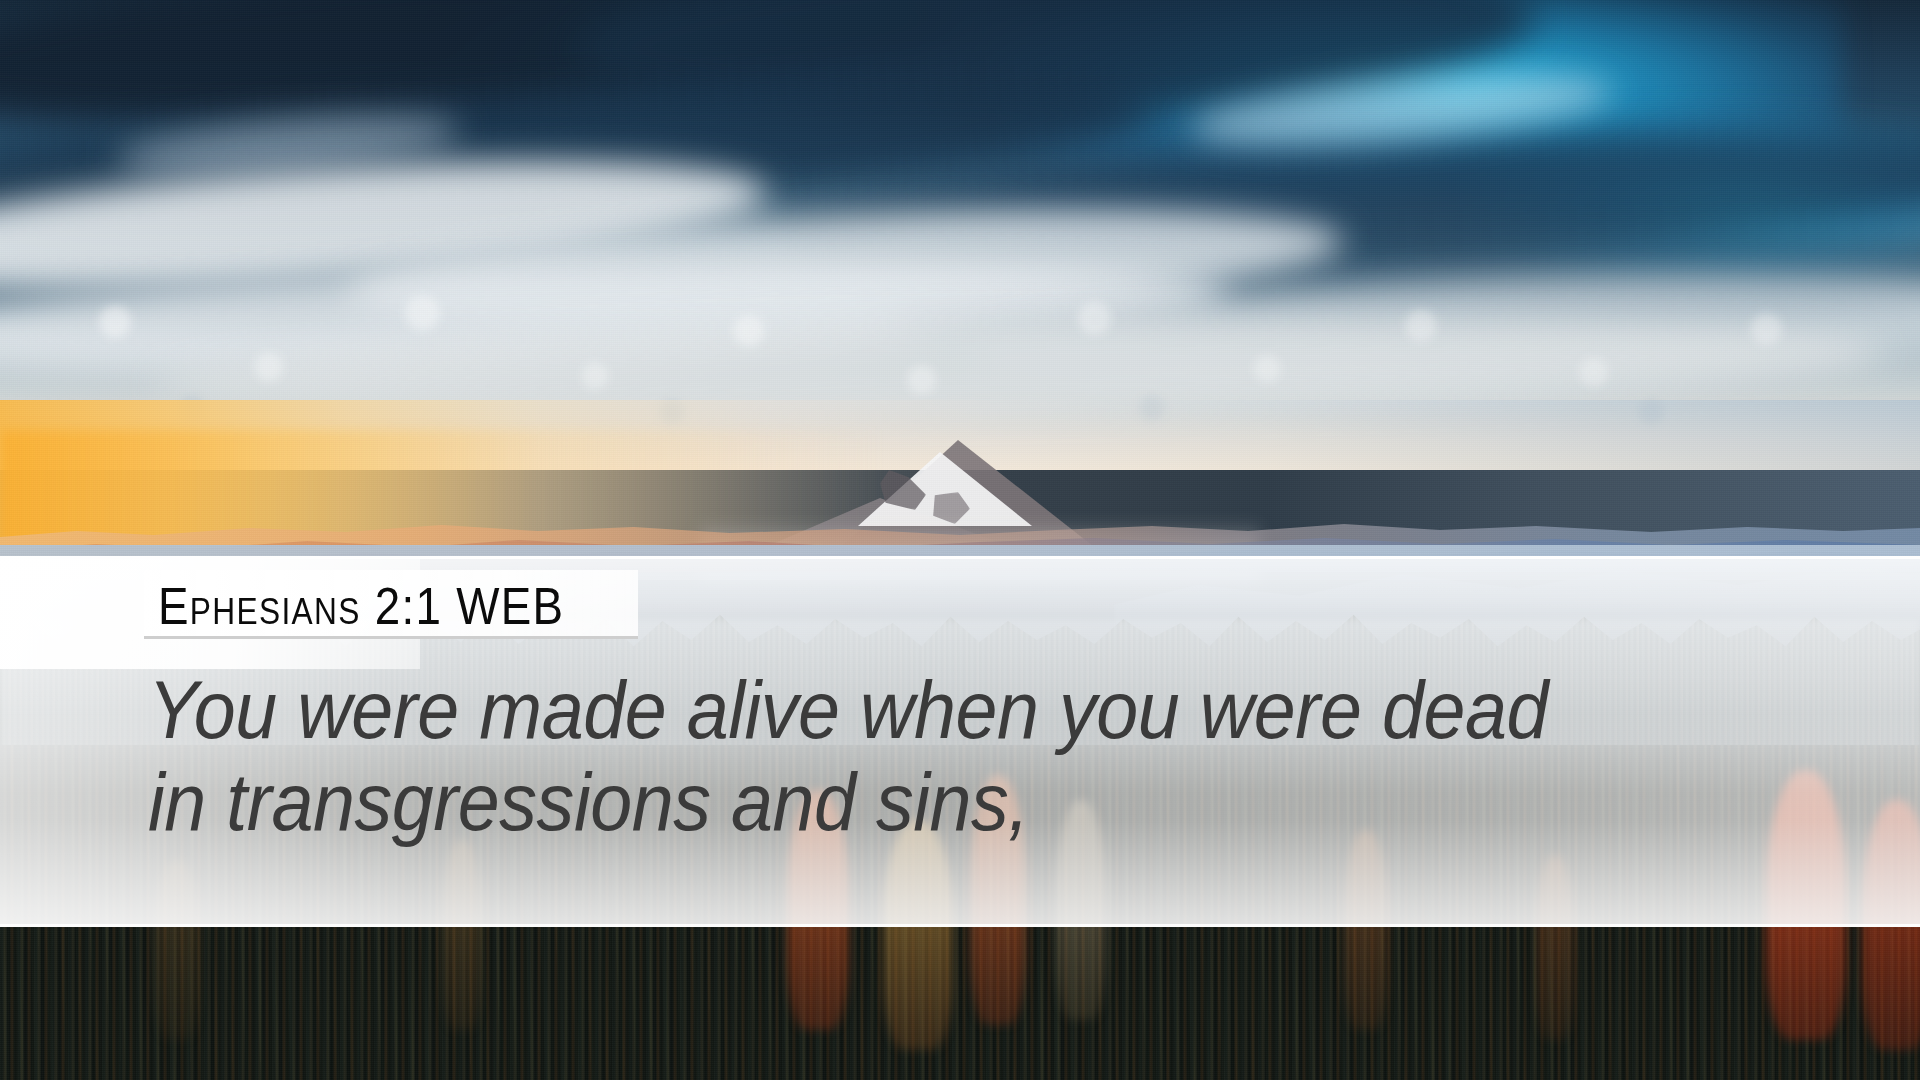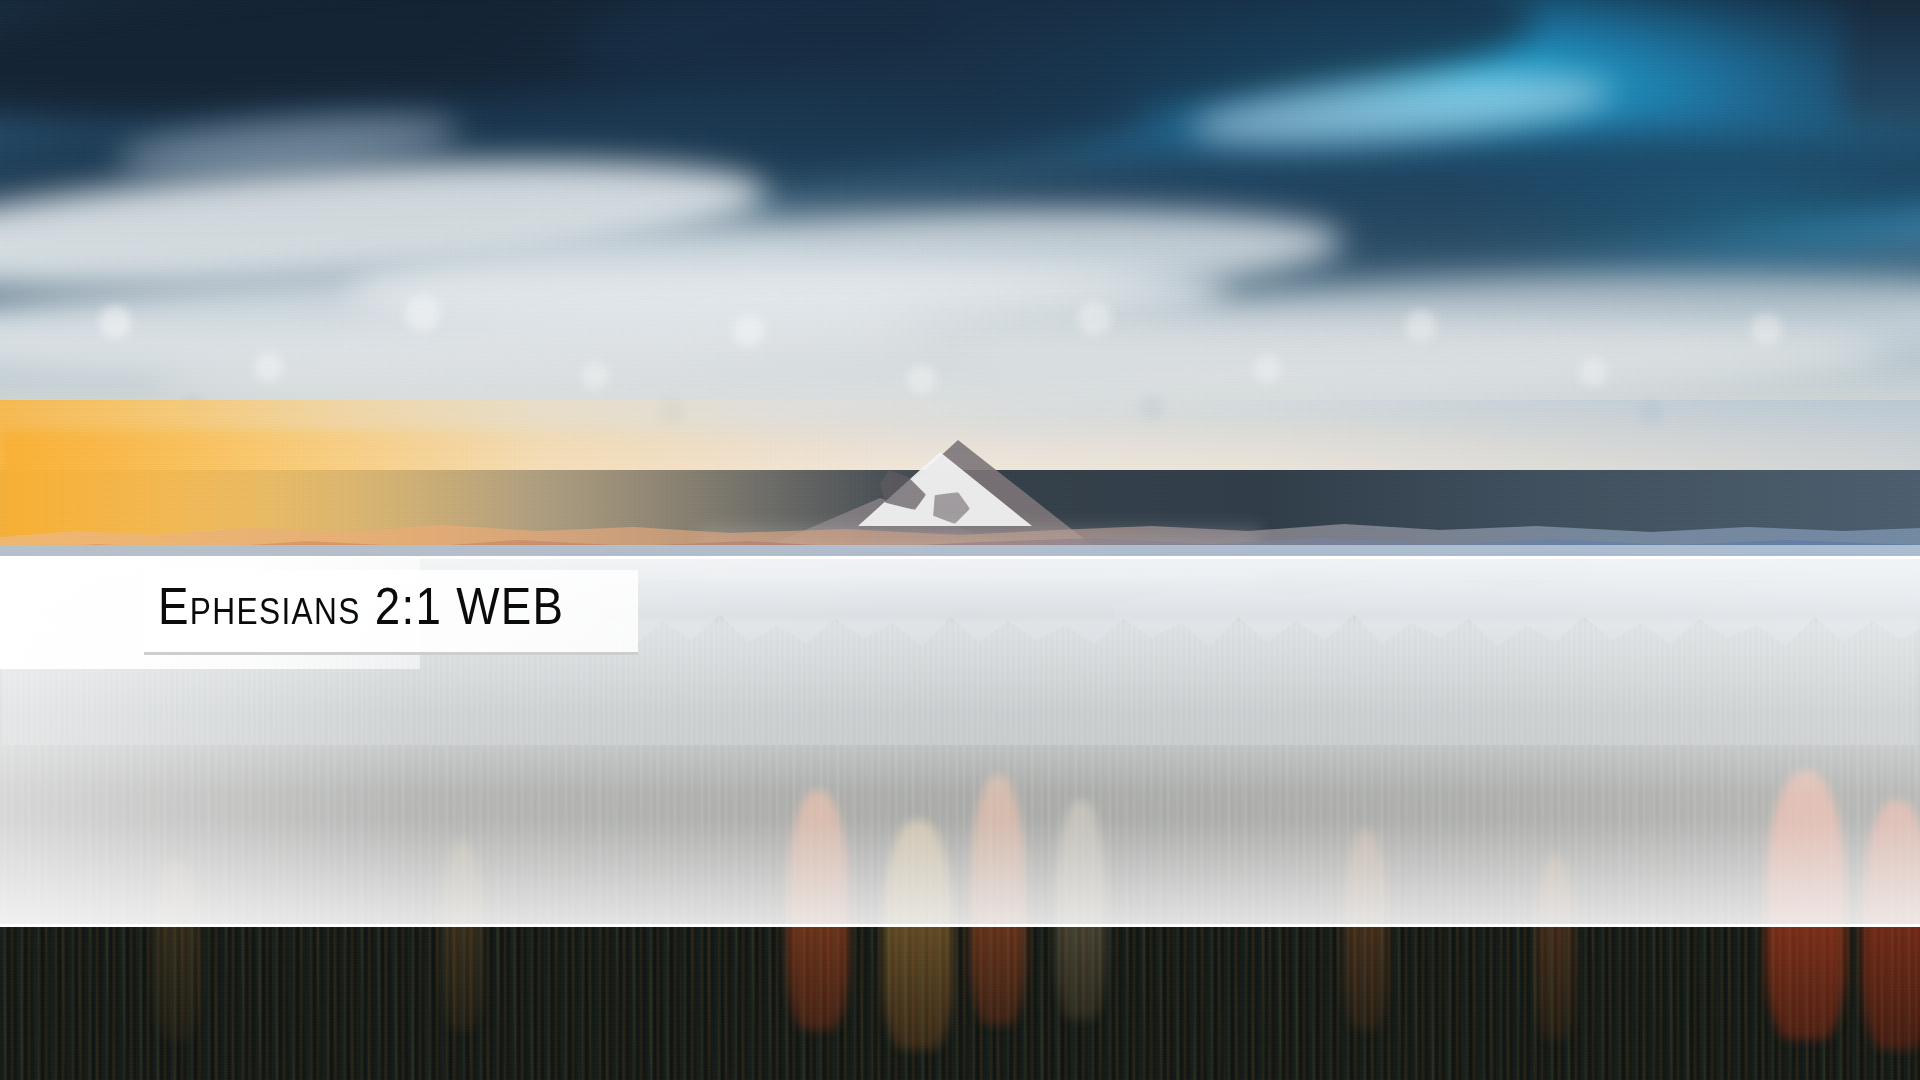--- a/index.html
+++ b/index.html
@@ -403,21 +403,21 @@
   .ref-wrap {
     position: absolute;
     left: 144px; top: 14px;
   }
   .ref-plate {
     display: inline-block;
     background: linear-gradient(to right,
       rgba(255,255,255,0.97) 0%,
       rgba(255,255,255,0.93) 70%,
       rgba(255,255,255,0.86) 100%);
-    padding: 10px 18px 20px 14px;
+    padding: 10px 18px 4px 14px;
     border-bottom: 3px solid rgba(198,198,198,0.85);
   }
   .ref-text {
     font-family: "Liberation Sans", sans-serif;
     font-size: 52px;
     font-weight: 300;
     font-variant: small-caps;
     letter-spacing: 1.5px;
     color: #0b0b0b;
     line-height: 1.0;
@@ -516,16 +516,20 @@
   <div class="overlay-left-solid"></div>
 
   <div class="verse-block">
 
     <div class="ref-wrap">
       <div class="ref-plate">
         <div class="ref-text">Ephesians 2:1 WEB</div>
       </div>
     </div>
 
+    <div class="verse-lines">
+      <div class="verse-line">You were made alive when you were dead</div>
+      <div class="verse-line">in transgressions and sins,</div>
+    </div>
 
   </div>
 
 </div>
 
 </body></html>

